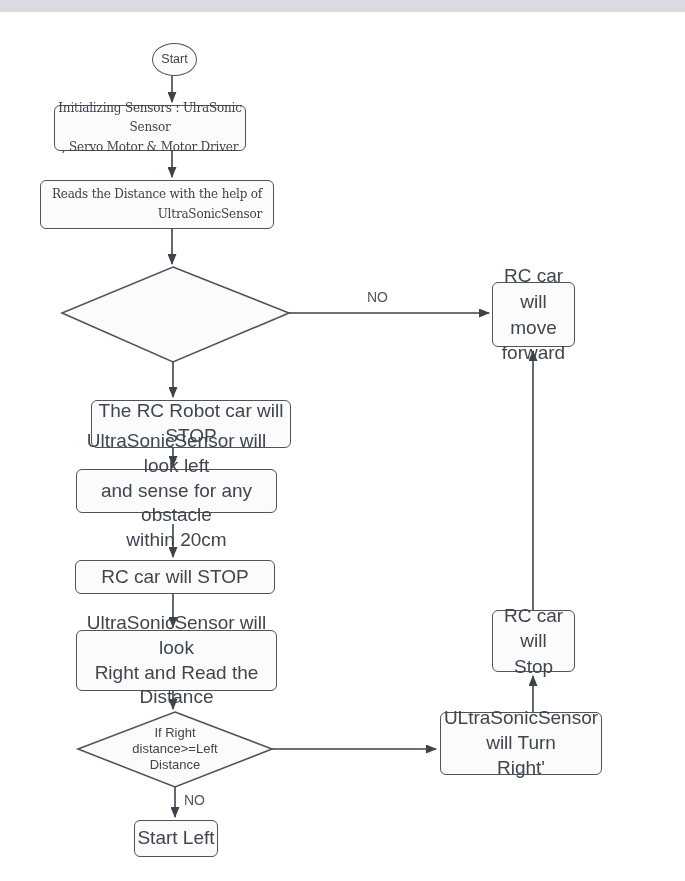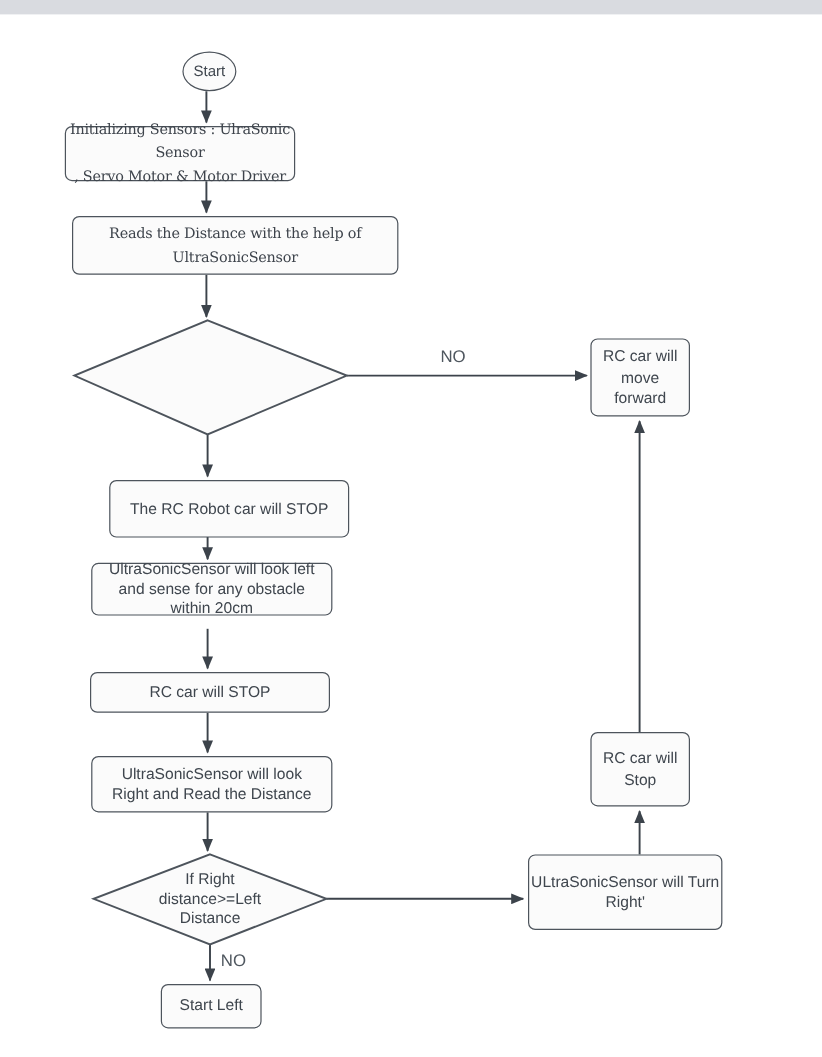--- a/index.html
+++ b/index.html
@@ -6,21 +6,21 @@
   .stage{
     position:relative;width:685px;height:881px;margin:12px auto;
     background:#ffffff;overflow:hidden;
     font-family:"Liberation Sans","DejaVu Sans",sans-serif;
   }
   svg.layer{position:absolute;left:0;top:0;}
   .node{
     position:absolute;box-sizing:border-box;
     background:#fbfbfb;border:1.5px solid #4d545c;border-radius:6px;
     display:flex;align-items:center;justify-content:center;
-    text-align:center;color:#3f464e;font-size:13px;line-height:1.3;
+    text-align:center;color:#3f464e;font-size:19px;line-height:1.3;
     white-space:pre-line;
   }
   .node.serif{
     font-family:"DejaVu Serif","Liberation Serif",serif;
     font-size:12px;line-height:1.6;letter-spacing:-0.2px;color:#3d434b;
   }
   .node.ellipse{border-radius:50%;font-size:12.5px;}
   .dtext{
     position:absolute;display:flex;align-items:center;justify-content:center;
     text-align:center;white-space:pre-line;color:#3f464e;
@@ -61,36 +61,36 @@
     </g>
     <polygon points="173,255 289,301 173,350 62,301" fill="#fbfbfb" stroke="#4d545c" stroke-width="1.6"></polygon>
     <polygon points="175,700 272,737 175,775 78,737" fill="#fbfbfb" stroke="#4d545c" stroke-width="1.6"></polygon>
   </svg>
 
   <div class="node ellipse" style="left:152px;top:31px;width:45px;height:33px;">Start</div>
 
   <div class="node serif" style="left:54px;top:93px;width:192px;height:46px;">Initializing Sensors : UlraSonic Sensor
 , Servo Motor &amp; Motor Driver</div>
 
-  <div class="node serif" style="left:60px;top:168px;width:272px;height:49px;">Reads the Distance with the help of
+  <div class="node serif" style="left:40px;top:168px;width:234px;height:49px;text-align:right;">Reads the Distance with the help of
 UltraSonicSensor</div>
 
   <div class="node" style="left:492px;top:270px;width:83px;height:65px;line-height:1.35;">RC car will
 move
 forward</div>
 
   <div class="node" style="left:91px;top:388px;width:200px;height:48px;">The RC Robot car will STOP</div>
 
   <div class="node" style="left:76px;top:457px;width:201px;height:44px;">UltraSonicSensor will look left
 and sense for any obstacle
 within 20cm</div>
 
   <div class="node" style="left:75px;top:548px;width:200px;height:34px;">RC car will STOP</div>
 
-  <div class="node" style="left:76px;top:618px;width:201px;height:47px;">UltraSonicSensor will look
+  <div class="node" style="left:76px;top:618px;width:201px;height:61px;">UltraSonicSensor will look
 Right and Read the Distance</div>
 
   <div class="node" style="left:440px;top:700px;width:162px;height:63px;">ULtraSonicSensor will Turn
 Right'</div>
 
   <div class="node" style="left:492px;top:598px;width:83px;height:62px;line-height:1.35;">RC car will
 Stop</div>
 
   <div class="node" style="left:134px;top:808px;width:84px;height:37px;">Start Left</div>
 

